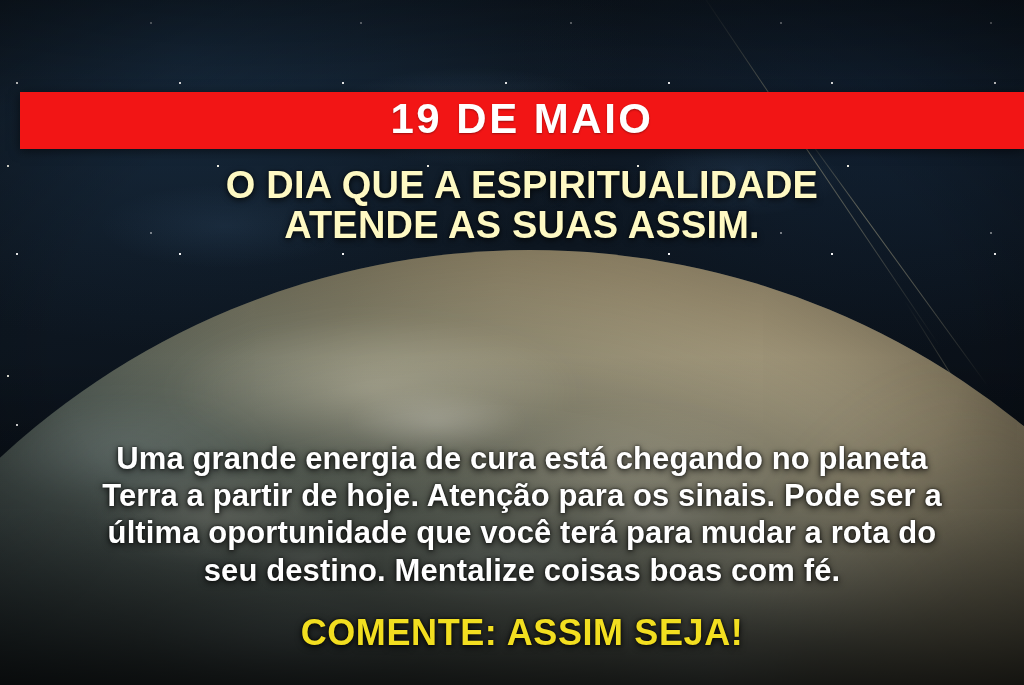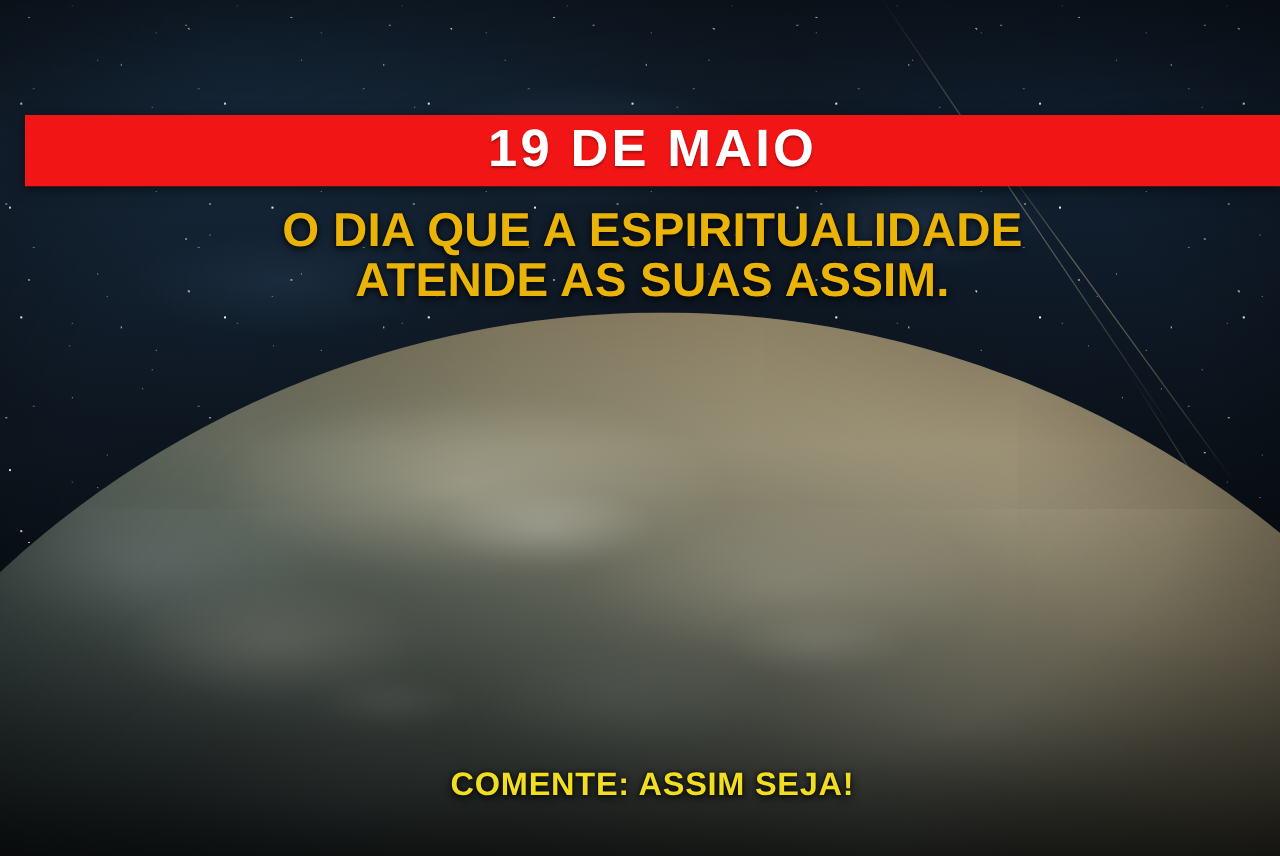--- a/index.html
+++ b/index.html
@@ -202,21 +202,21 @@
     display:block;
     color:#ffffff;
     font-size:42px;
     font-weight:bold;
     letter-spacing:2.5px;
     text-shadow:0 1px 2px rgba(0,0,0,.35);
   }
 
   .headline {
     margin-top:16px;
-    color:#eab308;
+    color:#fef9c3;
     font-size:38px;
     font-weight:bold;
     line-height:1.06;
     letter-spacing:.2px;
     text-shadow:0 2px 6px rgba(0,0,0,.75), 0 0 2px rgba(0,0,0,.6);
     padding:0 40px;
   }
   .headline .l2 { display:block; }
 
   .body-copy {
@@ -230,21 +230,21 @@
     letter-spacing:.1px;
     padding:0 62px;
     text-shadow:0 2px 7px rgba(0,0,0,.85), 0 0 3px rgba(0,0,0,.7);
   }
 
   .cta {
     position:absolute;
     left:0; right:0;
     top:612px;
     color:#f2de20;
-    font-size:26px;
+    font-size:36px;
     font-weight:bold;
     letter-spacing:.6px;
     text-shadow:0 2px 7px rgba(0,0,0,.85), 0 0 3px rgba(0,0,0,.7);
   }
 </style>
 </head>
 <body>
 
 <div id="poster">
 
@@ -276,17 +276,18 @@
 
     <div class="date-banner">
       <span>19 DE MAIO</span>
     </div>
 
     <div class="headline">
       <span class="l1">O DIA QUE A ESPIRITUALIDADE</span>
       <span class="l2">ATENDE AS SUAS ASSIM.</span>
     </div>
 
+    <div class="body-copy">Uma grande energia de cura está chegando no planeta Terra a partir de hoje. Atenção para os sinais. Pode ser a última oportunidade que você terá para mudar a rota do seu destino. Mentalize coisas boas com fé.</div>
 
     <div class="cta">COMENTE: ASSIM SEJA!</div>
 
   </div>
 </div>
 
 </body></html>

